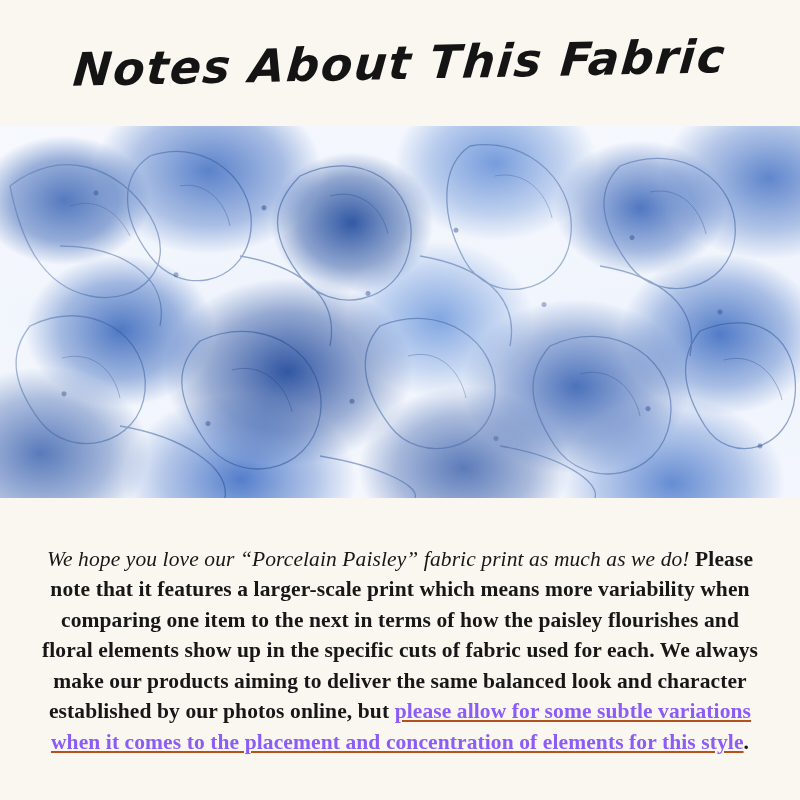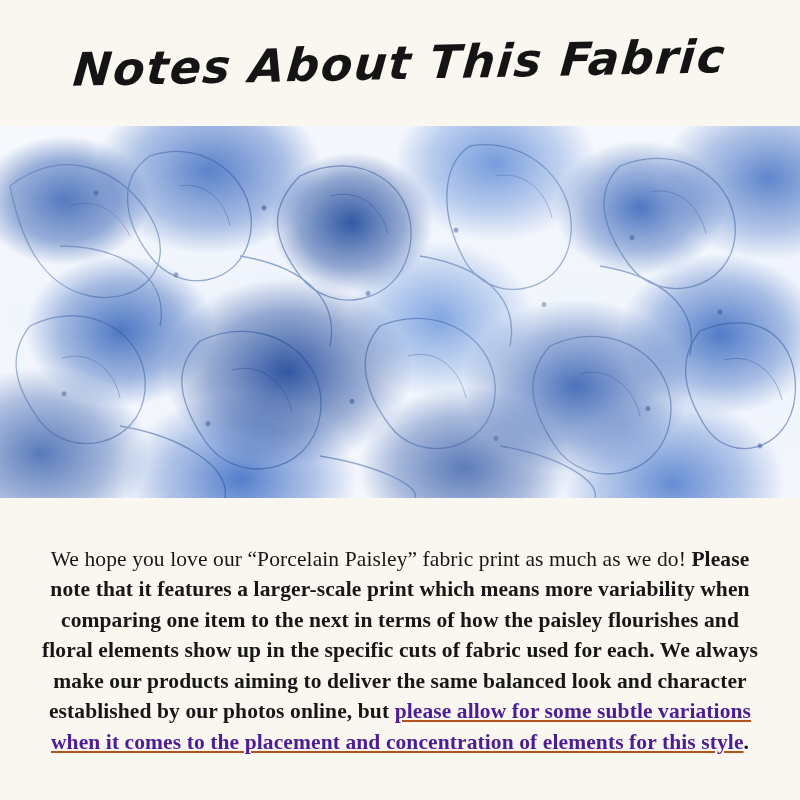--- a/index.html
+++ b/index.html
@@ -111,23 +111,24 @@
     font-family: "Liberation Serif", serif;
     font-size: 21.5px;
     line-height: 1.42;
     color: #171717;
     text-align: center;
     font-weight: 700;
     letter-spacing: 0.1px;
   }
   .notes-text .lead {
     font-weight: 400;
+    font-style: italic;
   }
   .notes-text .emph {
-    color: #4c1d95;
+    color: #8b5cf6;
     text-decoration: underline;
     text-decoration-color: #b3531b;
     text-underline-offset: 2px;
     font-weight: 700;
     cursor: pointer;
   }
 </style>
 </head>
 <body>
 

